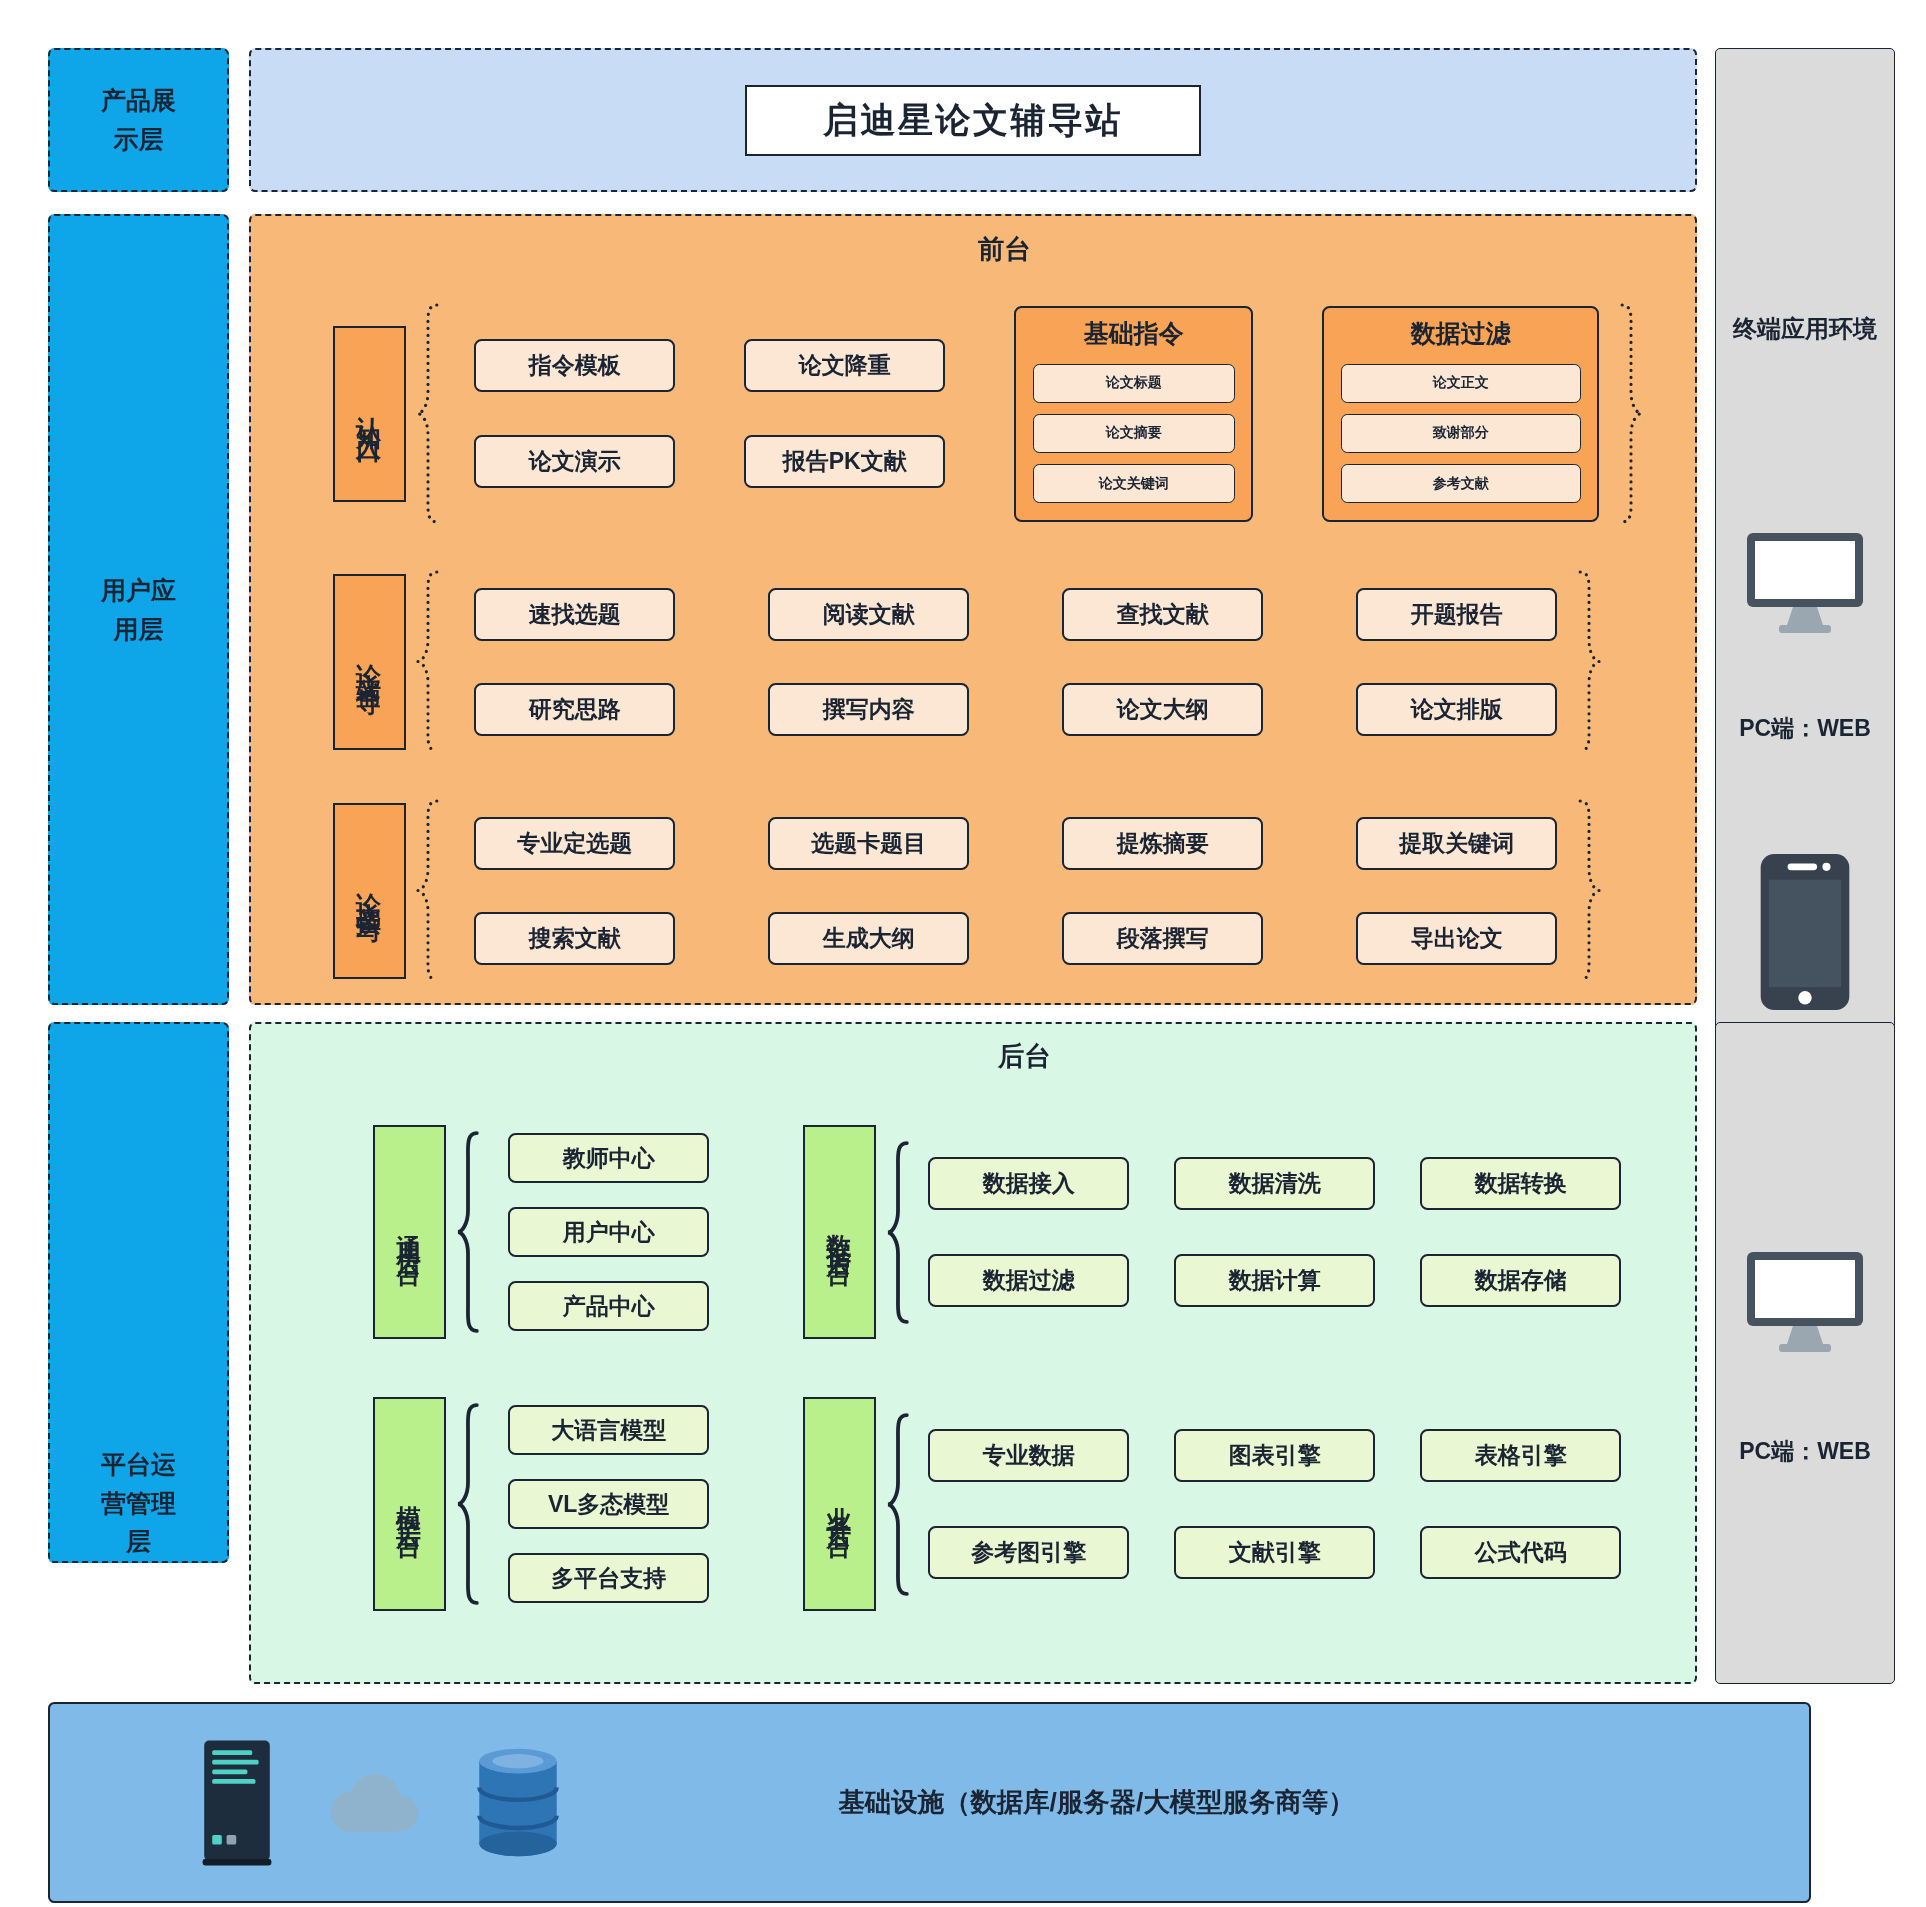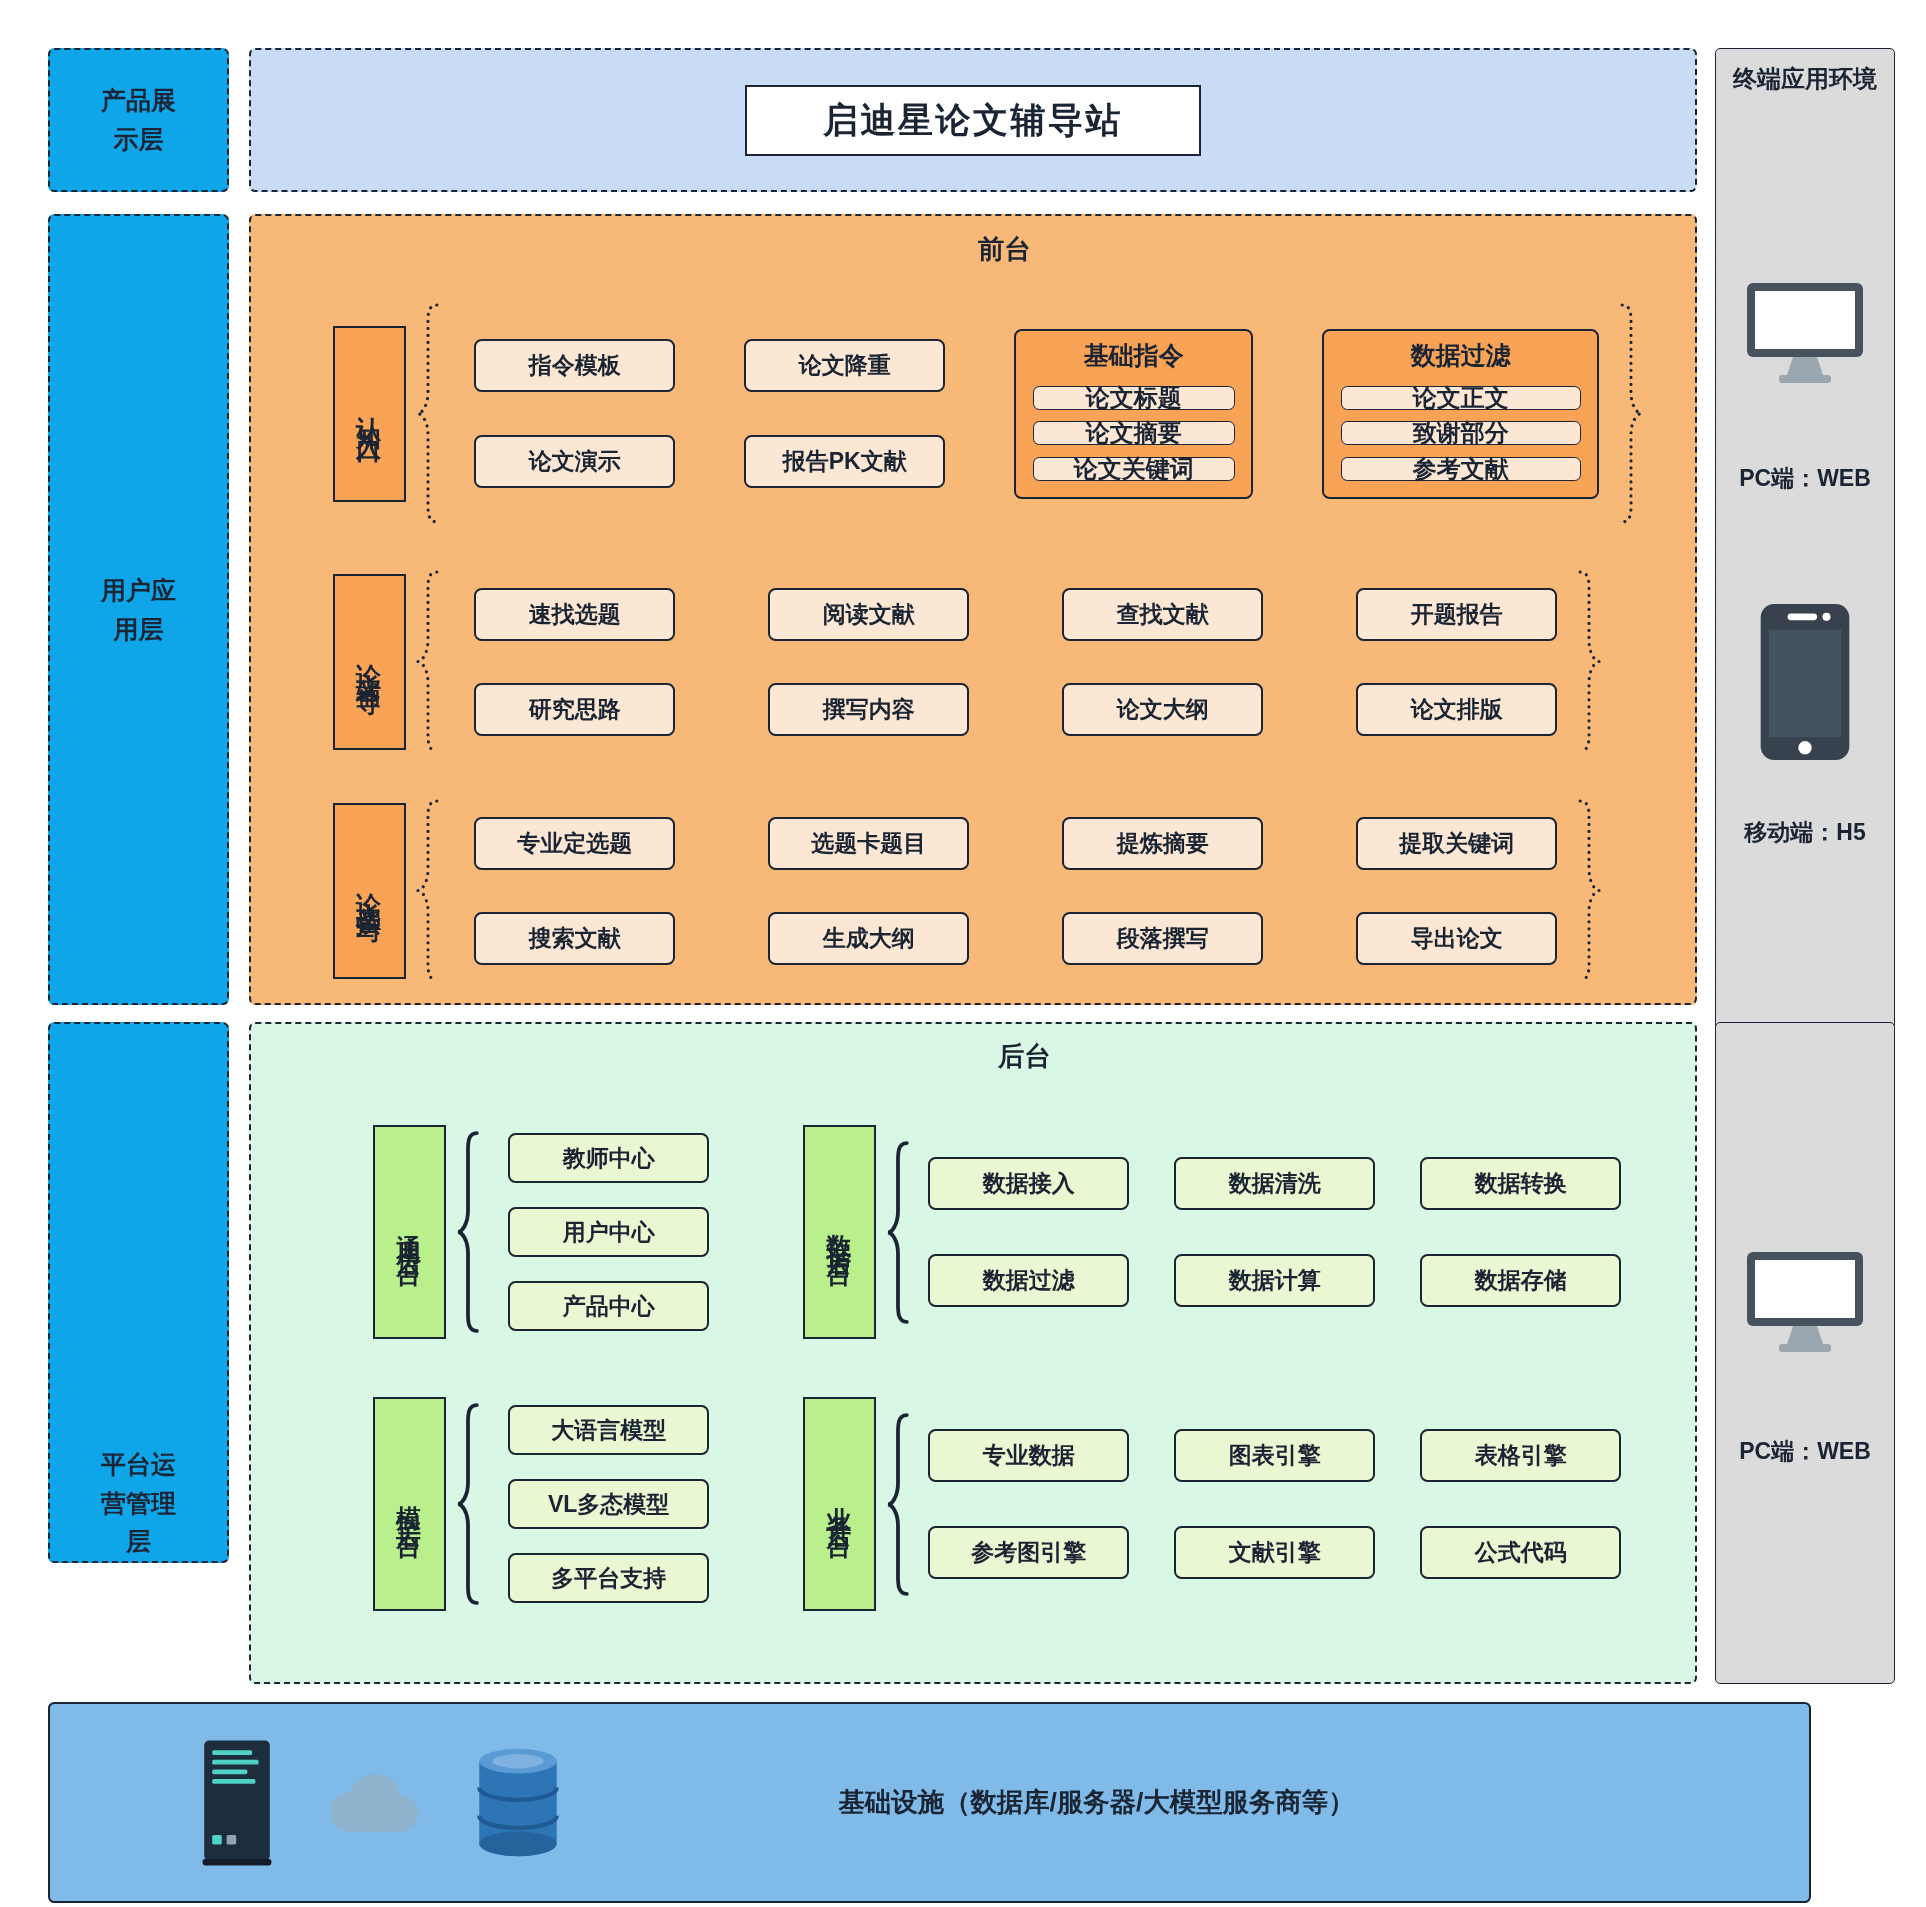--- a/index.html
+++ b/index.html
@@ -38,22 +38,22 @@
   .f-cols.r1{gap:69px;}
   .f-cols.r23{gap:93px;}
   .f-col{display:flex;flex-direction:column;}
   .f-cols.r1 .f-col{gap:43px;}
   .f-cols.r23 .f-col{gap:42px;}
   .f-item{width:201px;height:53px;background:#fce7d4;border:2.5px solid #1a2433;border-radius:7.6px;box-sizing:border-box;
     display:flex;align-items:center;justify-content:center;font-size:23px;}
   .f-group{background:#f8a355;border:2.5px solid #1a2433;border-radius:7.6px;box-sizing:border-box;
     padding:8.8px 16.4px 16.4px;display:flex;flex-direction:column;align-items:center;}
   .f-group .g-title{font-size:25px;margin-bottom:2.5px;}
-  .g-item{width:100%;height:24px;background:#fce7d4;border:1.9px solid #1a2433;border-radius:6.3px;box-sizing:border-box;
-    display:flex;align-items:center;justify-content:center;font-size:24px;margin-top:11.3px;}
+  .g-item{width:100%;height:39px;background:#fce7d4;border:1.9px solid #1a2433;border-radius:6.3px;box-sizing:border-box;
+    display:flex;align-items:center;justify-content:center;font-size:14px;margin-top:11.3px;}
   #group1{width:239px;}
   #group2{width:277px;}
 
   
   #back{left:249px;top:1022px;width:1448px;height:662px;background:#d8f7e4;border:2.5px dashed #1a2433;
     border-radius:6.3px;box-sizing:border-box;padding:15px 19px 12.6px 122px;display:flex;flex-direction:column;}
   .b-row{display:flex;align-items:center;}
   #brow1{margin-top:53px;}
   #brow2{margin-top:58px;}
   .b-cluster{display:flex;align-items:center;}
@@ -63,21 +63,21 @@
     font-size:25px;letter-spacing:8.8px;}
   .b-col{display:flex;flex-direction:column;gap:24px;margin-left:19px;}
   .b-item{width:201px;height:50px;background:#e9f8d2;border:2.5px solid #1a2433;border-radius:7.6px;box-sizing:border-box;
     display:flex;align-items:center;justify-content:center;font-size:23px;}
   .b-grid{display:grid;grid-template-columns:repeat(3,201px);gap:44px 45px;margin-left:8.8px;}
   .b-grid .b-item{height:53px;}
 
   
   .gray-panel{position:absolute;background:#dbdbdb;border:1.9px solid #1a2433;border-radius:5px;box-sizing:border-box;
     display:flex;flex-direction:column;align-items:center;}
-  #rp1{left:1715px;top:48px;width:180px;height:1051px;}
+  #rp1{left:1715px;top:48px;width:180px;height:1051px;justify-content:flex-end;}
   #rp2{left:1715px;top:1022px;width:180px;height:662px;}
   .rp-title{font-size:24px;margin-top:14px;}
   .rp-label{font-size:23px;}
   #rp1 .monitor{margin-top:186px;}
   #rp1 .pc-label{margin-top:72px;}
   #rp1 .phone{margin-top:107px;}
   #rp1 .mob-label{margin-top:54px;}
   #rp2 .monitor{margin-top:227px;}
   #rp2 .pc-label{margin-top:76px;}
 

